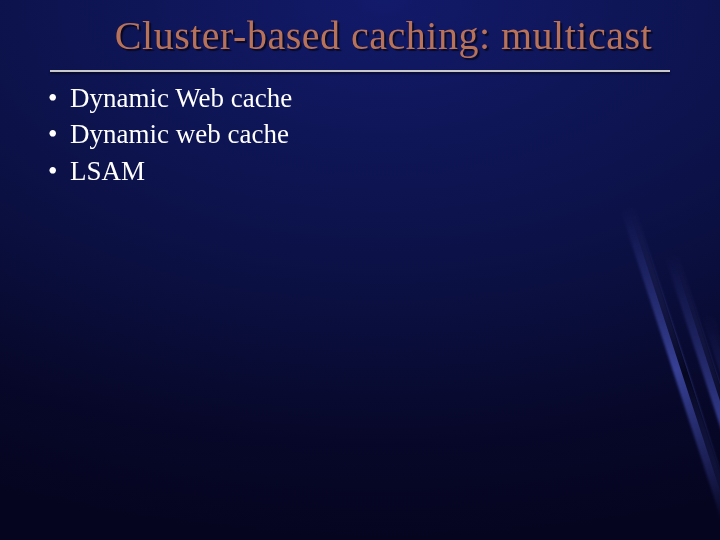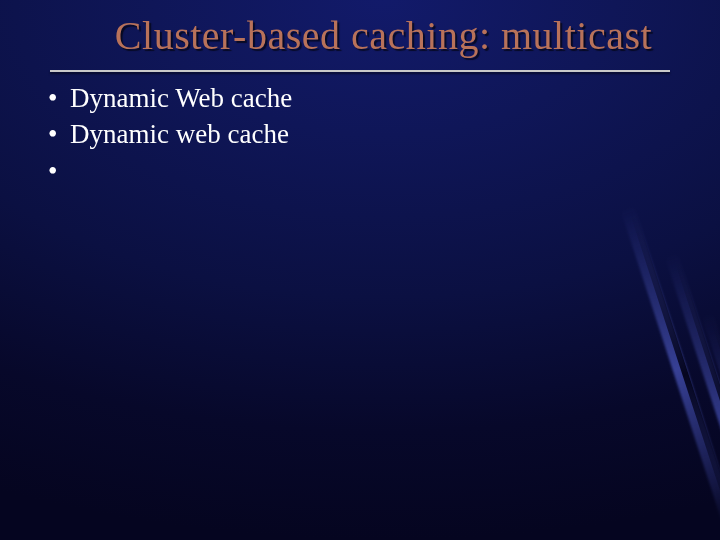--- a/index.html
+++ b/index.html
@@ -100,20 +100,21 @@
     <div class="bullet">
       <span class="dot">•</span>
       <span>Dynamic Web cache</span>
     </div>
     <div class="bullet">
       <span class="dot">•</span>
       <span>Dynamic web cache</span>
     </div>
     <div class="bullet">
       <span class="dot">•</span>
+      <span>LSAM</span>
     </div>
   </div>
 
   <div class="streaks">
     <div class="streak sA"></div>
       <div class="streak sA2"></div>
     <div class="streak sB"></div>
       <div class="streak sB2"></div>
     <div class="streak sC"></div>
       <div class="streak sC2"></div>

